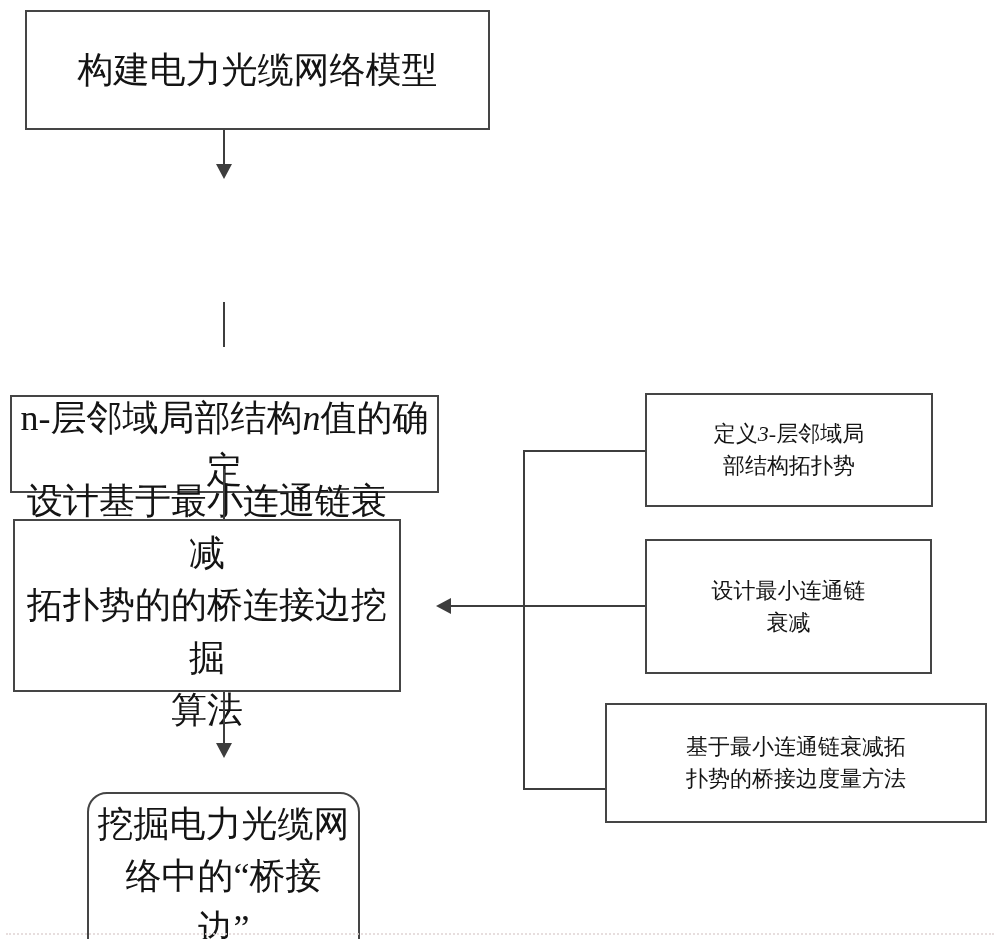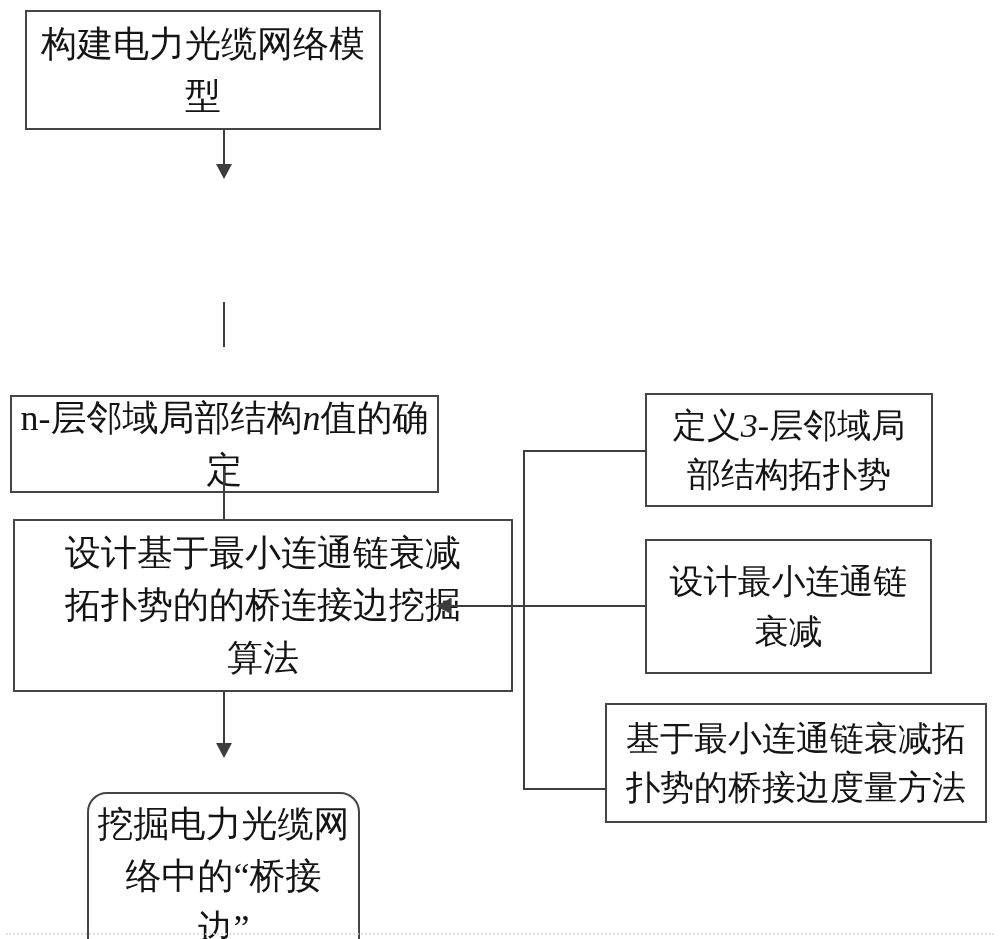--- a/index.html
+++ b/index.html
@@ -25,21 +25,21 @@
     justify-content: center;
     text-align: center;
     color: #141414;
   }
   .txt {
     width: 100%;
     white-space: pre-line;
     line-height: 1.45;
   }
   .fs-left  { font-size: 36px; }
-  .fs-right { font-size: 34px; }
+  .fs-right { font-size: 22px; }
   .ivar {
     font-style: italic;
     font-family: "Liberation Serif", "DejaVu Serif", serif;
   }
   .vline {
     position: absolute;
     width: 2px;
     background: #3d3d3d;
   }
   .hline {
@@ -68,31 +68,31 @@
     height: 0;
     border-top: 2px dotted #e2d6d6;
     opacity: 0.8;
   }
 </style>
 </head>
 <body>
 
 <div id="canvas">
 
-  <div class="box" style="left:25px; top:10px; width:356px; height:120px;">
+  <div class="box" style="left:25px; top:10px; width:465px; height:120px;">
     <div class="txt fs-left">构建电力光缆网络模型</div>
   </div>
 
 
   <div class="box" style="left:10px; top:347px; width:429px; height:98px;margin-top:48px;">
     <div class="txt fs-left"><span>n-层邻域局部结构</span><span class="ivar">n</span><span>值的确
 定</span></div>
   </div>
 
-  <div class="box" style="left:13px; top:519px; width:500px; height:173px;">
+  <div class="box" style="left:13px; top:519px; width:388px; height:173px;">
     <div class="txt fs-left">设计基于最小连通链衰减
 拓扑势的的桥连接边挖掘
 算法</div>
   </div>
 
   <div class="box" style="left:87px; top:792px; width:273px; height:168px;border-radius:20px;">
     <div class="txt fs-left">挖掘电力光缆网
 络中的“桥接
 边”</div>
   </div>

